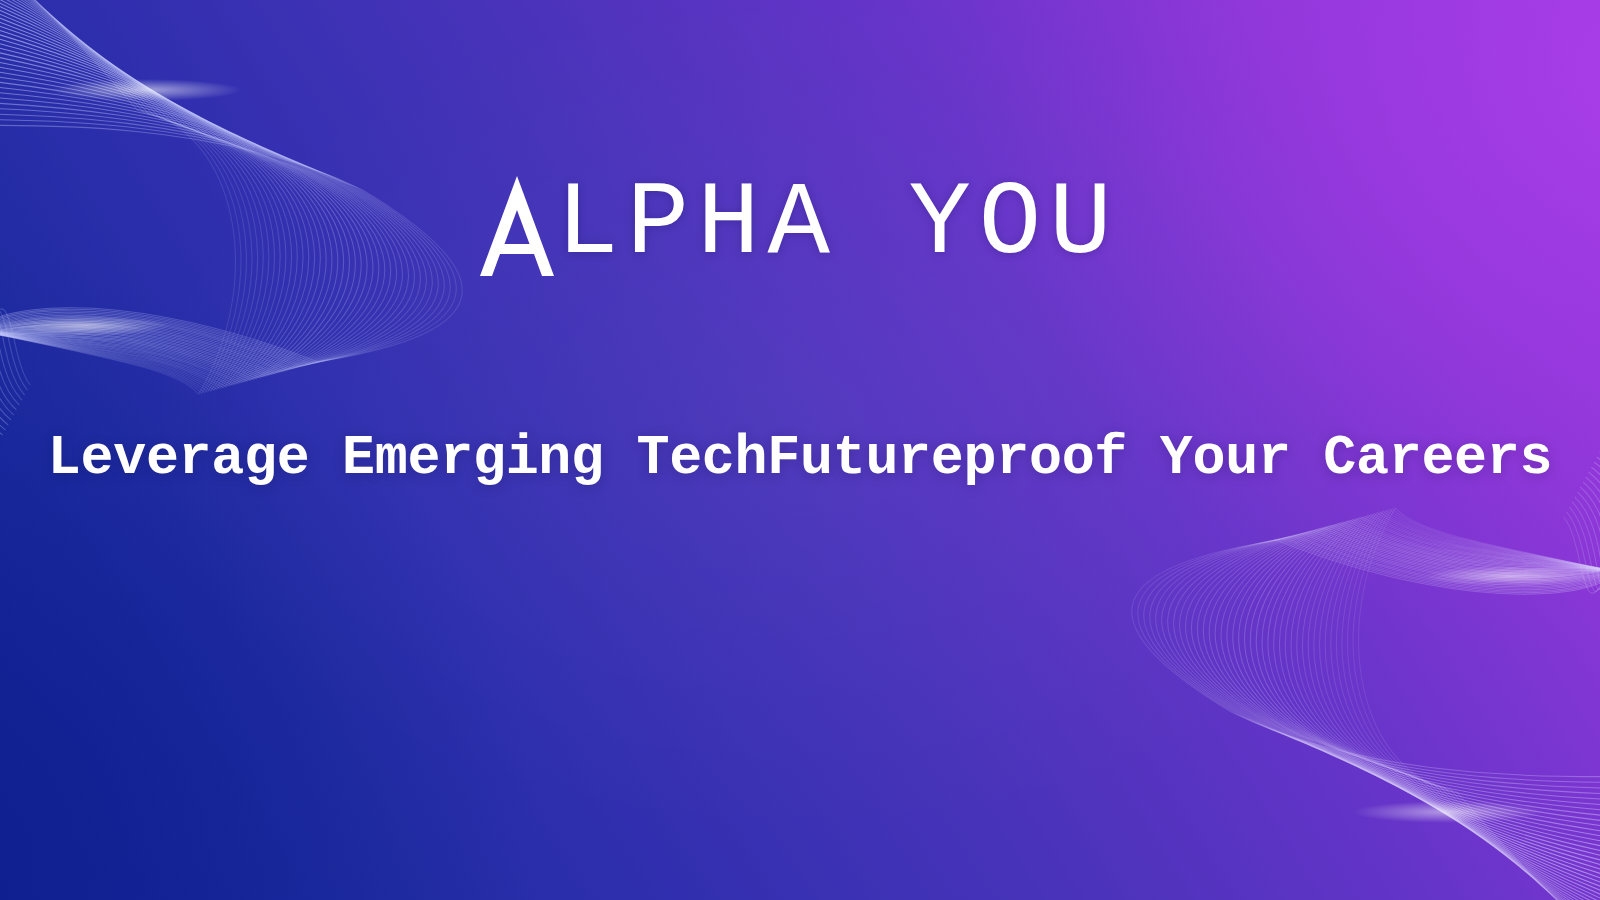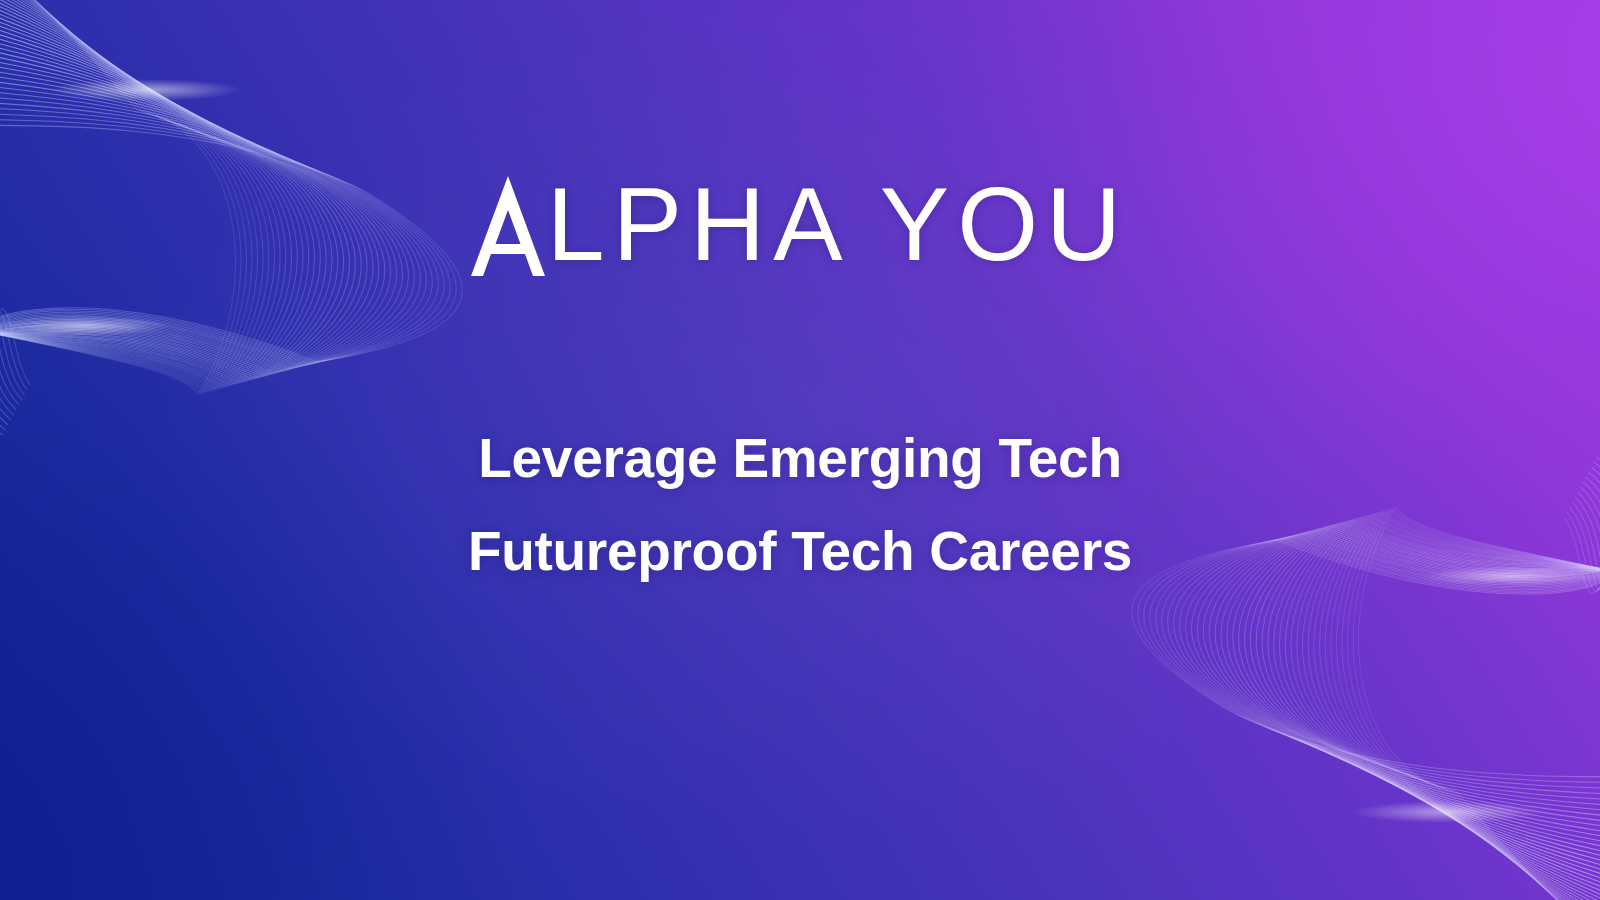--- a/index.html
+++ b/index.html
@@ -6,21 +6,21 @@
   html, body {
     margin: 0;
     padding: 0;
     background: #0e1a6b;
   }
   #banner {
     position: relative;
     width: 1600px;
     height: 900px;
     overflow: hidden;
-    font-family: Liberation Sans, sans-serif;
+    font-family: Liberation Mono, monospace;
     background: #701a75;
   }
   
   .bg-base {
     position: absolute;
     inset: 0;
     background: linear-gradient(58deg,
         #142194 0%,
         #1c2a9e 14%,
         #2f2fae 30%,
@@ -90,21 +90,21 @@
     line-height: 1;
     font-weight: 300;
     letter-spacing: 8px;
     white-space: nowrap;
     transform: scaleX(1.0);
     text-shadow: 0 1px 10px rgba(10, 10, 60, 0.22);
   }
   .taglines {
     margin-top: 136px;
     display: flex;
-    flex-direction: column;
+    flex-direction: row;
     align-items: center;
     gap: 0;
   }
   .tagline {
     color: #ffffff;
     font-size: 55px;
     font-weight: bold;
     line-height: 93px;
     letter-spacing: -0.3px;
     white-space: nowrap;
@@ -245,17 +245,17 @@
 
     <div class="logo" style="gap: 2px;">
       <svg viewBox="0 0 74 100" class="logo-mark" aria-hidden="true">
           <path d="M37 0 L74 100 L62 100 L54 78 L20 78 L12 100 L0 100 Z M37 34 L24.5 68 L49.5 68 Z" fill="#ffffff" fill-rule="evenodd"></path>
         </svg>
         <span class="logo-word">LPHA YOU</span>
     </div>
 
     <div class="taglines">
       <div class="tagline">Leverage Emerging Tech</div>
-      <div class="tagline">Futureproof Tech Careers</div>
+      <div class="tagline">Futureproof Your Careers</div>
     </div>
 
   </div>
 </div>
 
 </body></html>

